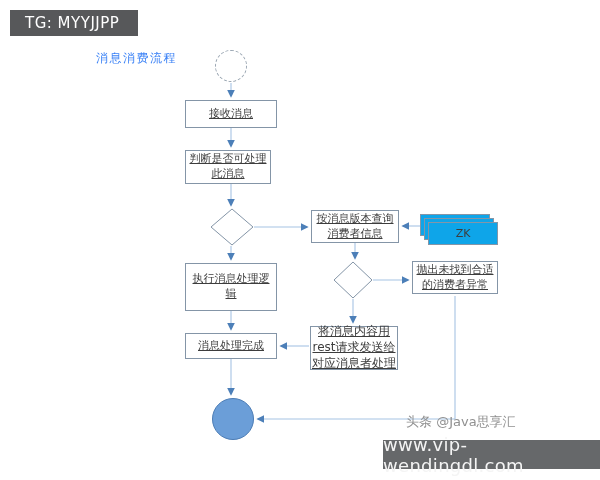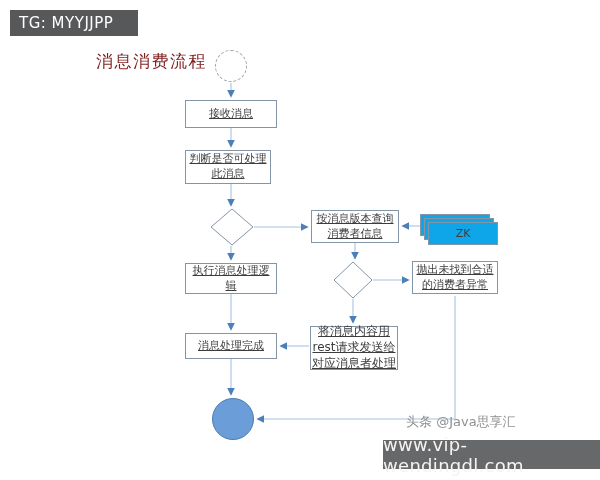--- a/index.html
+++ b/index.html
@@ -4,36 +4,36 @@
 <style>
   :root{
     --bar-bg:#57585a; --footer-bg:#66686a; --line:#a6c3e3; --arrow:#4c7fb8;
     --node-border:#8495a7; --end-fill:#6b9ed8; --end-border:#4b7cb5;
     --text:#3d3d3d; --muted:#909090;
   }
   html,body{margin:0;padding:0;background:#fff;}
   .canvas{position:relative;width:600px;height:480px;background:#ffffff;overflow:hidden;
           font-family:"DejaVu Sans","Liberation Sans",sans-serif;}
   .tg-bar{position:absolute;left:10px;top:10px;width:128px;height:26px;background:var(--bar-bg);
-          color:#ffffff;font-size:15px;display:flex;align-items:center;padding-left:9px;
+          color:#ffffff;font-size:15px;display:flex;align-items:center;padding-left:15px;
           box-sizing:border-box;letter-spacing:0.5px;}
-  .diagram-title{position:absolute;left:96px;top:50px;font-size:17px;color:#7f1d1d;
+  .diagram-title{position:absolute;left:96px;top:50px;font-size:12px;color:#3b82f6;
           letter-spacing:1.5px;font-weight:500;}
   svg.connectors{position:absolute;left:0;top:0;}
   svg .line{stroke:var(--line);stroke-width:1.1;fill:none;}
   svg .arrowhead{fill:var(--arrow);}
   svg .diamond{fill:#ffffff;stroke:var(--node-border);stroke-width:1;}
   .node{position:absolute;background:#ffffff;border:1px solid var(--node-border);
         display:flex;flex-direction:column;align-items:center;justify-content:center;
         font-size:11px;color:var(--text);line-height:1.32;text-align:center;box-sizing:border-box;}
   .node span{display:block;text-decoration:underline;}
   .n-receive{left:185px;top:100px;width:92px;height:28px;}
   .n-judge{left:185px;top:150px;width:86px;height:34px;}
   .n-query{left:311px;top:210px;width:88px;height:33px;}
-  .n-execute{left:185px;top:263px;width:92px;height:31px;}
+  .n-execute{left:185px;top:263px;width:92px;height:48px;}
   .n-exception{left:412px;top:261px;width:86px;height:33px;justify-content:center;}
   .n-rest{left:310px;top:326px;width:88px;height:44px;font-size:12px;}
   .n-done{left:185px;top:333px;width:92px;height:26px;}
   .start-circle{position:absolute;left:215px;top:50px;width:32px;height:32px;border-radius:50%;
         border:1.5px dashed #9aa6b2;background:#fff;box-sizing:border-box;}
   .end-circle{position:absolute;left:212px;top:398px;width:42px;height:42px;border-radius:50%;
         background:var(--end-fill);border:1.5px solid var(--end-border);box-sizing:border-box;}
   .zk-stack{position:absolute;left:420px;top:214px;width:78px;height:31px;}
   .zk-stack .sheet{position:absolute;background:#0ea5e9;border:1px solid var(--node-border);box-sizing:border-box;}
   .zk-back{left:0;top:0;width:70px;height:22px;}

